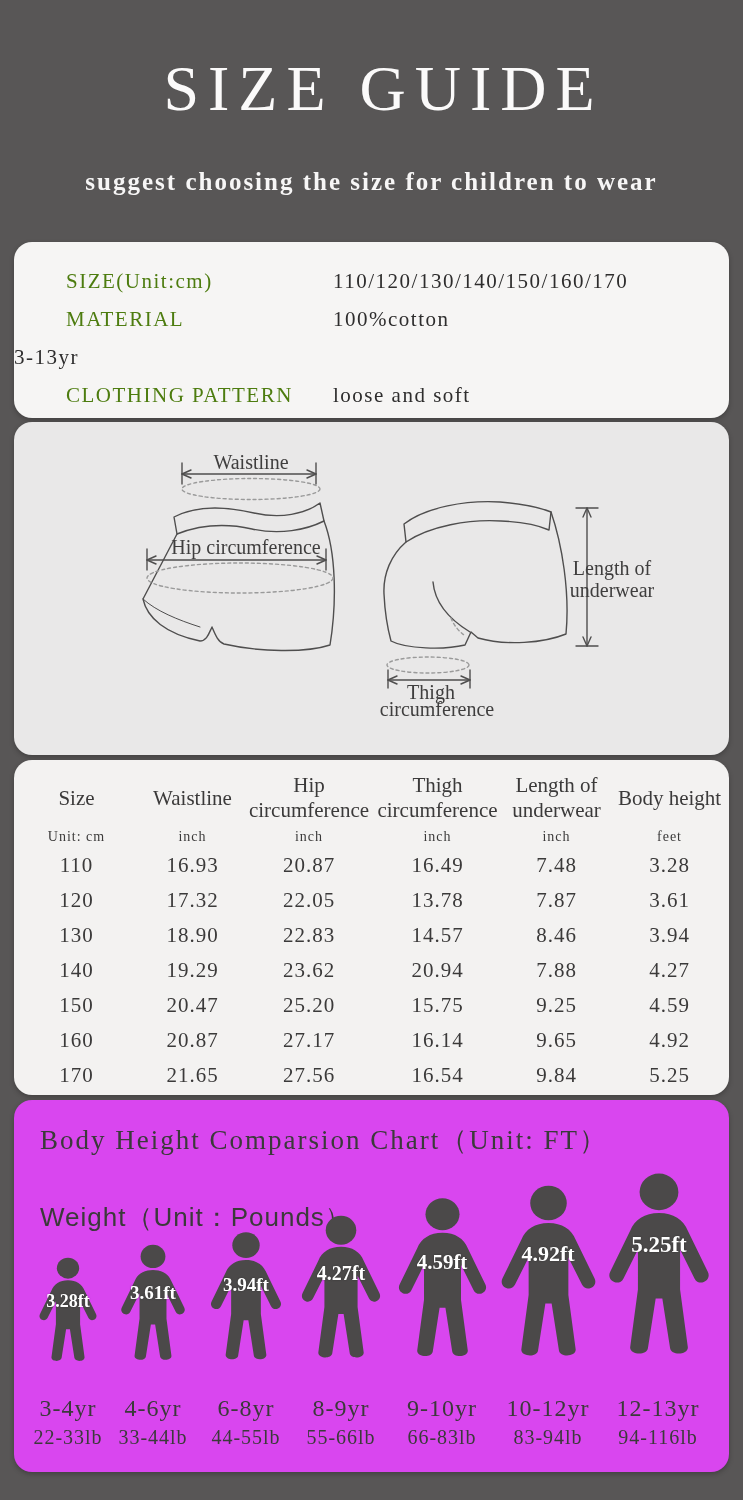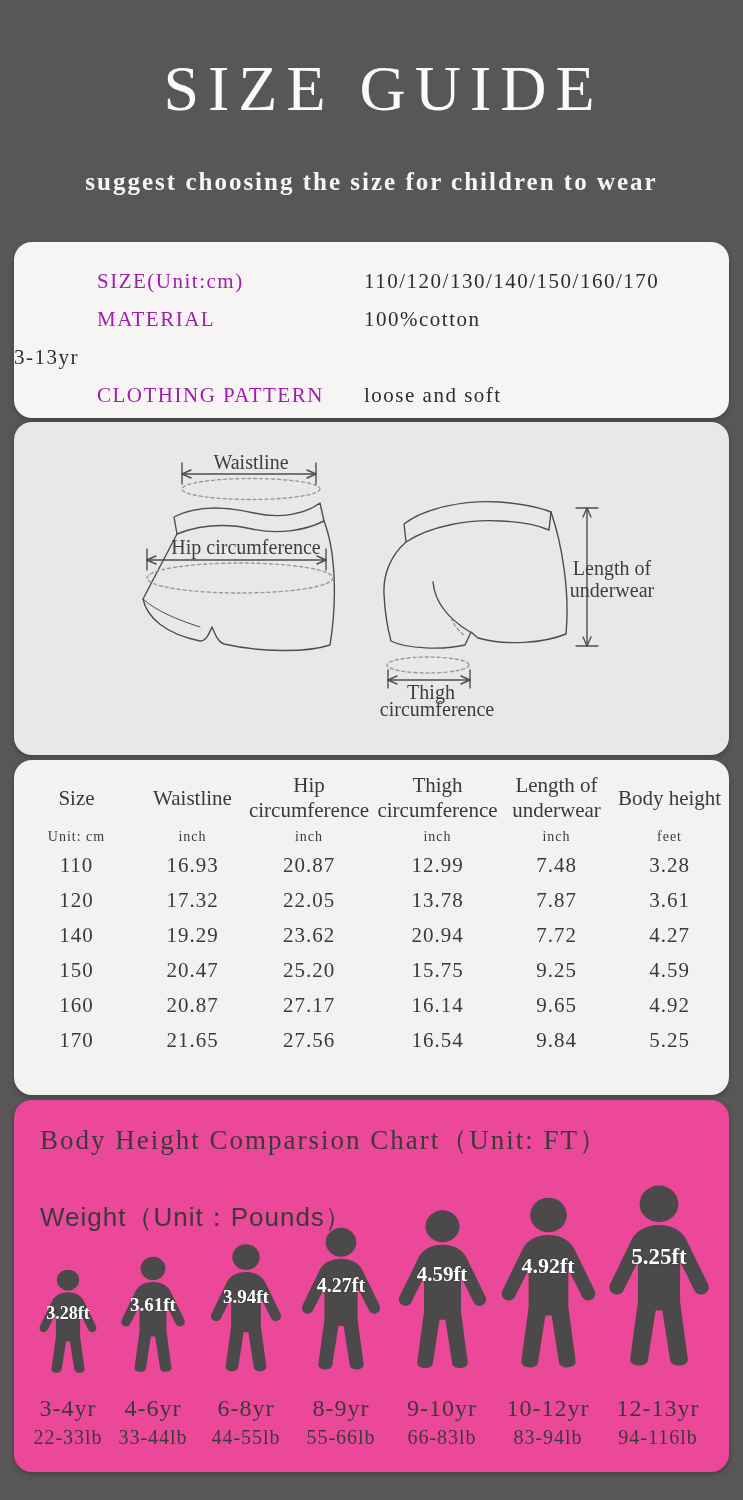--- a/index.html
+++ b/index.html
@@ -25,26 +25,26 @@
   
   .card{
     position:absolute;left:14px;width:715px;
     border-radius:18px;
     box-shadow:0 2px 5px rgba(0,0,0,.25);
     overflow:hidden;
   }
   .info-card{top:242px;height:176px;background:#f6f5f4;}
   .diagram-card{top:422px;height:333px;background:#e9e8e8;}
   .table-card{top:760px;height:335px;background:#f3f2f1;}
-  .chart-card{top:1100px;height:372px;background:#ec4899;}
+  .chart-card{top:1100px;height:372px;background:#d946ef;}
   
   .info-rows{padding-top:20px;}
   .info-row{display:flex;height:38px;align-items:center;}
   .info-label{
-    width:267px;padding-left:83px;color:#a21caf;
+    width:267px;padding-left:52px;color:#4d7c0f;
     font-size:21px;letter-spacing:1.5px;white-space:nowrap;
   }
   .info-value{color:#2e2d2d;font-size:21px;letter-spacing:1.5px;white-space:nowrap;}
   
   .diagram-card svg{display:block;}
   .diag-text{font-family:"Liberation Serif","DejaVu Serif",serif;fill:#3f3e3e;font-size:20px;}
   
   .trow{display:grid;grid-template-columns:125px 107px 126px 131px 107px 119px;}
   .tcell{
     display:flex;align-items:center;justify-content:center;
@@ -65,21 +65,21 @@
     font-size:26px;color:#3b3a3a;letter-spacing:1px;white-space:nowrap;margin-top:40px;
   }
   .figure{position:absolute;bottom:20px;width:120px;text-align:center;}
   .person-wrap{position:relative;margin:0 auto;}
   .person-wrap svg{width:100%;height:100%;display:block;}
   .ft-label{
     position:absolute;top:35%;left:0;right:0;
     text-align:center;color:#ffffff;font-weight:700;
     text-shadow:0 0 2px rgba(0,0,0,.35);
   }
-  .age{margin-top:12px;font-size:24px;line-height:28px;color:#3b3a3a;letter-spacing:1px;}
+  .age{margin-top:24px;font-size:24px;line-height:28px;color:#3b3a3a;letter-spacing:1px;}
   .weight{font-size:20px;line-height:30px;color:#3b3a3a;letter-spacing:1px;white-space:nowrap;}
 </style>
 </head>
 <body>
 
 <div class="page">
 
   <h1 class="main-title">SIZE GUIDE</h1>
   <div class="subtitle">suggest choosing the size for children to wear</div>
 
@@ -168,38 +168,46 @@
       <div class="tcell">inch</div>
       <div class="tcell">inch</div>
       <div class="tcell">inch</div>
       <div class="tcell">feet</div>
     </div>
     <div id="rows-host">
         <div class="trow tdata">
     <div class="tcell">110</div>
     <div class="tcell">16.93</div>
     <div class="tcell">20.87</div>
-    <div class="tcell">12.99</div>
+    <div class="tcell">16.49</div>
     <div class="tcell">7.48</div>
     <div class="tcell">3.28</div>
   </div>
         <div class="trow tdata">
     <div class="tcell">120</div>
     <div class="tcell">17.32</div>
     <div class="tcell">22.05</div>
     <div class="tcell">13.78</div>
     <div class="tcell">7.87</div>
     <div class="tcell">3.61</div>
   </div>
         <div class="trow tdata">
+    <div class="tcell">130</div>
+    <div class="tcell">18.90</div>
+    <div class="tcell">22.83</div>
+    <div class="tcell">14.57</div>
+    <div class="tcell">8.46</div>
+    <div class="tcell">3.94</div>
+  </div>
+        <div class="trow tdata">
     <div class="tcell">140</div>
     <div class="tcell">19.29</div>
     <div class="tcell">23.62</div>
     <div class="tcell">20.94</div>
-    <div class="tcell">7.72</div>
+    <div class="tcell">7.88</div>
     <div class="tcell">4.27</div>
   </div>
         <div class="trow tdata">
     <div class="tcell">150</div>
     <div class="tcell">20.47</div>
     <div class="tcell">25.20</div>
     <div class="tcell">15.75</div>
     <div class="tcell">9.25</div>
     <div class="tcell">4.59</div>
   </div>

